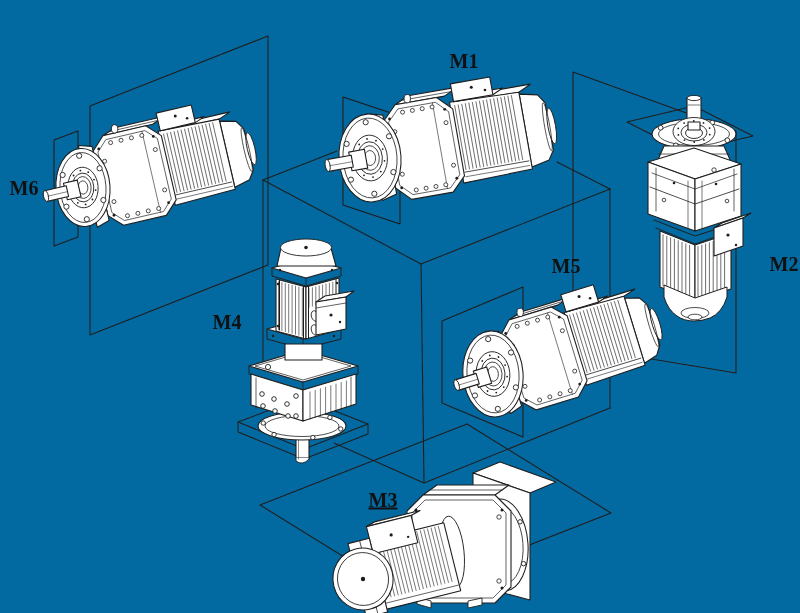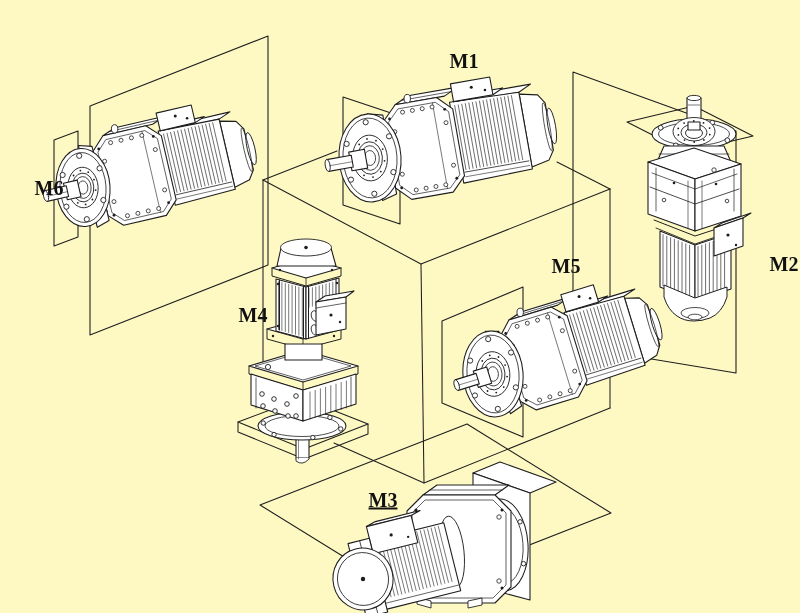--- a/index.html
+++ b/index.html
@@ -1,16 +1,16 @@
 <!DOCTYPE html>
 <html><head>
 <meta charset="utf-8">
 <style>
   html,body{margin:0;padding:0;background:#ffffff;}
-  #stage{position:relative;width:800px;height:613px;background:#fef9c3;overflow:hidden;
+  #stage{position:relative;width:800px;height:613px;background:#0369a1;overflow:hidden;
          font-family:"Liberation Serif","DejaVu Serif",serif;}
   #drawing{position:absolute;left:0;top:0;}
   .pos-label{position:absolute;font-weight:bold;font-size:20px;color:#111;
              transform:translate(-50%,-50%);letter-spacing:0px;}
 </style>
 </head>
 <body>
 
 <div id="stage">
   <svg id="drawing" width="800" height="613" viewBox="0 0 800 613" xmlns="http://www.w3.org/2000/svg">
@@ -490,16 +490,16 @@
           <circle cx="332" cy="270" r="1.2" fill="#1f1f1f" stroke="none"></circle>
           <path d="M277.0 266.0L281.0 248.0L331.0 248.0L336.0 266.0Z" fill="#fff" stroke="#1f1f1f" stroke-width="1.1" stroke-linejoin="round"></path>
           <ellipse cx="306" cy="247.5" rx="25.5" ry="8.5" fill="#fff" stroke="#1f1f1f" stroke-width="0.9"></ellipse>
           <circle cx="306" cy="247.5" r="1.8" fill="#1f1f1f" stroke="none"></circle>
         </g>
       </g>
     </svg>
   <div class="pos-label" style="left:464px;top:61px;">M1</div>
   <div class="pos-label" style="left:784px;top:264px;text-align:right;">M2</div>
   <div class="pos-label" style="left:383px;top:500px;text-decoration:underline;">M3</div>
-  <div class="pos-label" style="left:227px;top:315px;margin-left:26px;">M4</div>
+  <div class="pos-label" style="left:227px;top:322px;">M4</div>
   <div class="pos-label" style="left:566px;top:266px;text-align:center;">M5</div>
-  <div class="pos-label" style="left:24px;top:188px;margin-left:25px;">M6</div>
+  <div class="pos-label" style="left:24px;top:188px;">M6</div>
 </div>
 
 </body></html>

